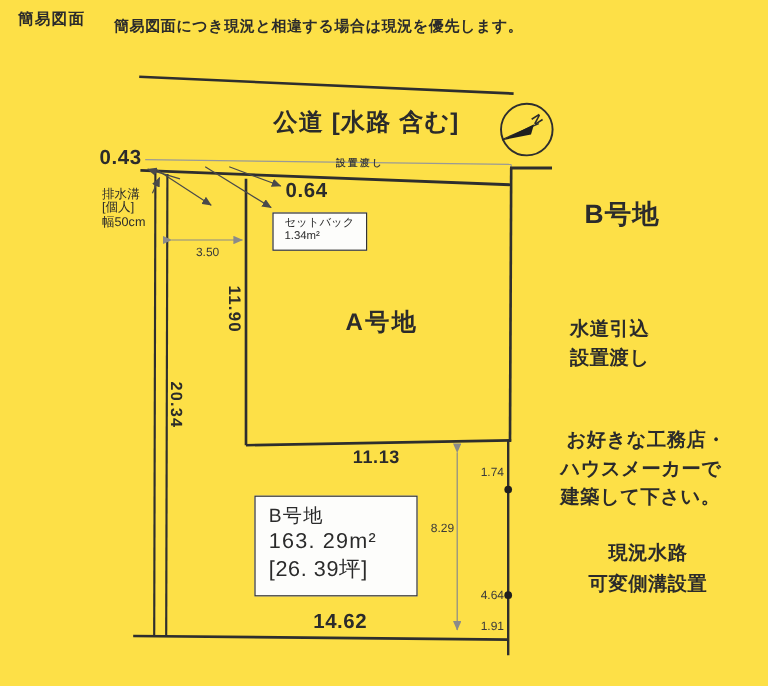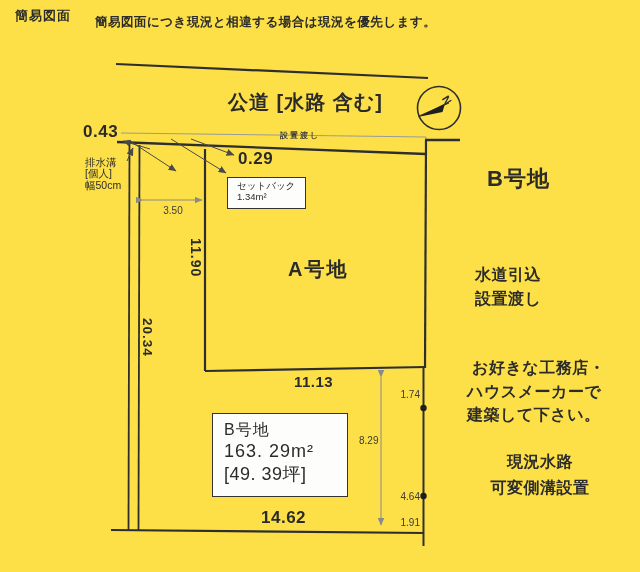--- a/index.html
+++ b/index.html
@@ -80,21 +80,21 @@
 
   <div class="lbl b" style="left:15px;top:9px;font-size:13px;letter-spacing:1px;">簡易図面</div>
   <div class="lbl b" style="left:95px;top:15px;font-size:12.5px;letter-spacing:0.5px;">簡易図面につき現況と相違する場合は現況を優先します。</div>
 
   <div class="lbl sb" style="left:228px;top:91px;font-size:20px;letter-spacing:1px;">公道 [水路 含む]</div>
   <div class="lbl" style="left:280px;top:131px;font-size:8px;font-weight:bold;letter-spacing:2px;color:#3c3c3c;">設置渡し</div>
 
   <div id="compass-n">N</div>
 
   <div class="lbl dim-big" style="left:83px;top:122px;">0.43</div>
-  <div class="lbl dim-big" style="left:238px;top:149px;">0.29</div>
+  <div class="lbl dim-big" style="left:238px;top:149px;">0.64</div>
 
   <div class="lbl tiny" style="left:85px;top:157px;">
     <div>排水溝</div>
     <div>[個人]</div>
     <div>幅50cm</div>
   </div>
 
   <div class="box" id="setback-box">
     <div>セットバック</div>
     <div>1.34m²</div>
@@ -109,21 +109,21 @@
   <div class="lbl dim-sm" style="left:385px;top:447px;width:35px;text-align:right;margin-top:44px;">4.64</div>
   <div class="lbl dim-sm" style="left:385px;top:517px;width:35px;text-align:right;">1.91</div>
   <div class="lbl dim-big" style="left:261px;top:508px;">14.62</div>
 
   <div class="lbl sb" style="left:288px;top:258px;font-size:20px;letter-spacing:2px;">A号地</div>
   <div class="lbl b" style="left:487px;top:166px;font-size:22px;letter-spacing:1px;">B号地</div>
 
   <div class="box" id="b-info-box">
     <div class="l1">B号地</div>
     <div class="l2">163. 29m²</div>
-    <div class="l3">[49. 39坪]</div>
+    <div class="l3">[26. 39坪]</div>
   </div>
 
   <div class="note" style="left:475px;top:263px;">
     <div>水道引込</div>
     <div>設置渡し</div>
   </div>
 
   <div class="note" style="left:467px;top:356px;">
     <div style="padding-left:5px;">お好きな工務店・</div>
     <div>ハウスメーカーで</div>

